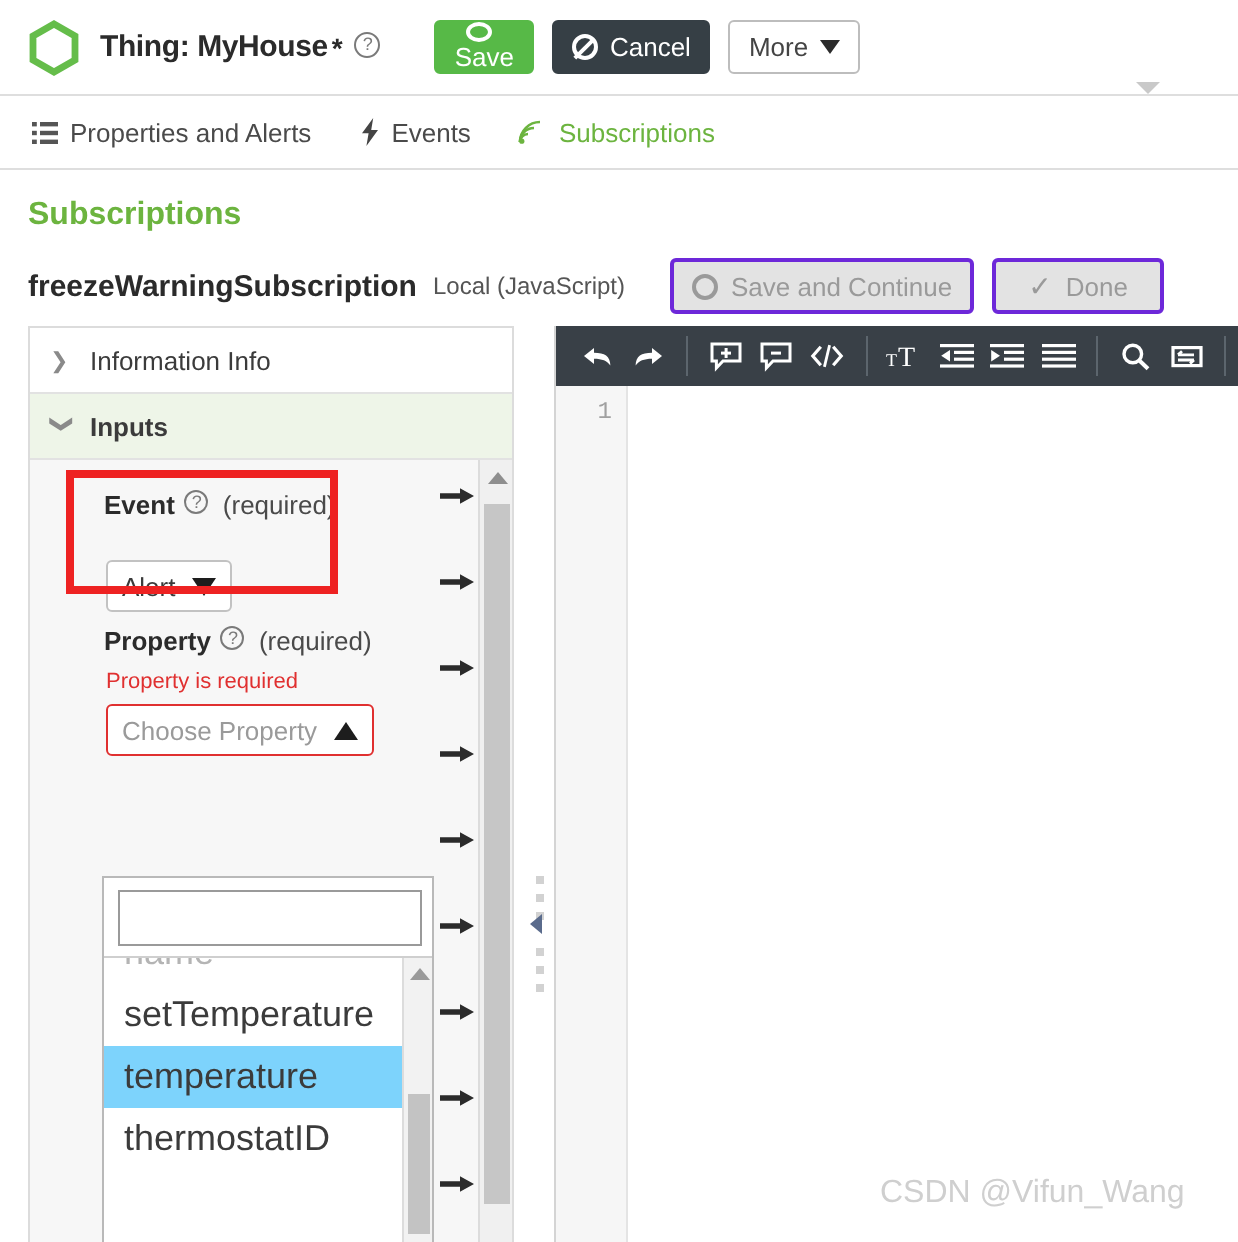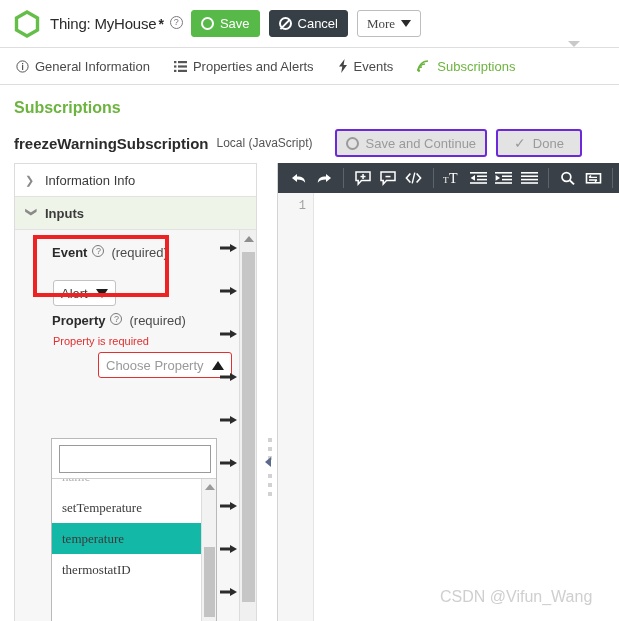--- a/index.html
+++ b/index.html
@@ -15,21 +15,21 @@
   #app { position: relative; width: 619px; height: 621px; overflow: hidden; }
 
   
   .topbar {
     position: absolute; left: 0; top: 0; width: 619px; height: 47px;
     background: #ffffff;
     display: flex; align-items: center; padding-left: 12px;
   }
   .logo-hex { width: 30px; height: 30px; flex: 0 0 30px; }
   .thing-title {
-    font-size: 15px; font-weight: normal; color: #2b2b2b;
+    font-size: 15px; font-weight: bold; color: #2b2b2b;
     margin-left: 8px; white-space: nowrap; letter-spacing: -0.2px;
   }
   .dirty-star { font-weight: bold; color: #2b2b2b; margin-left: 2px; font-size: 14px; }
   .help-circle {
     display: inline-block; width: 13px; height: 13px; border-radius: 50%;
     border: 1px solid #7a7a7a; color: #7a7a7a; font-size: 9px;
     line-height: 11px; text-align: center; margin-left: 6px;
     position: relative; top: -1px;
   }
   .btn {
@@ -38,23 +38,23 @@
     white-space: nowrap; user-select: none;
   }
   .btn-outline { border: 1px solid #bdbdbd; background: #ffffff; color: #444444; }
   .btn-todo { margin-left: 14px; }
   .todo-count { color: #e08a1e; margin-left: 3px; }
   .caret-dn {
     display: inline-block; width: 0; height: 0; margin-left: 6px;
     border-left: 5px solid transparent; border-right: 5px solid transparent;
     border-top: 7px solid #2b2b2b;
   }
-  .btn-save { background: #57b947; color: #ffffff; border: 1px solid #57b947; margin-left: 8px; }
+  .btn-save { background: #57b947; color: #ffffff; border: 1px solid #57b947; margin-left: 27px; flex-direction: column; }
   .btn-cancel { background: #363f45; color: #ffffff; border: 1px solid #363f45; margin-left: 9px; }
-  .btn-more { margin-left: 9px; font-family: Liberation Serif, serif; }
+  .btn-more { margin-left: 9px; }
   .ico-ring {
     display: inline-block; width: 13px; height: 13px; border-radius: 50%;
     border: 2px solid #ffffff; margin-right: 6px;
   }
   .ico-ban {
     display: inline-block; width: 13px; height: 13px; border-radius: 50%;
     border: 2px solid #ffffff; margin-right: 6px; position: relative;
   }
   .ico-ban::after {
     content: ""; position: absolute; left: 50%; top: -1px; width: 2px; height: 13px;
@@ -162,23 +162,23 @@
     width: 152px; height: 28px; margin: 6px 7px 5px 7px;
     border: 1px solid #9a9a9a; background: #ffffff; font-size: 13px;
     padding: 0 5px; outline: none; color: #333333;
   }
   .dd-list {
     position: relative; width: 164px; height: 190px; overflow: hidden;
     border-top: 1px solid #cfcfcf;
   }
   .dd-item {
     height: 31px; display: flex; align-items: center; padding-left: 10px;
-    font-size: 13px; color: #3b3b3b; cursor: pointer; background: #ffffff; font-family: Liberation Serif, serif;
-  }
-  .dd-item.sel { background: #14b8a6; }
+    font-size: 18px; color: #3b3b3b; cursor: pointer; background: #ffffff;
+  }
+  .dd-item.sel { background: #7dd3fc; }
   .dd-item.clipped { color: #b4b4b4; }
   .dd-scroll {
     position: absolute; right: 0; top: 0; width: 15px; height: 190px;
     background: #f2f2f2; border-left: 1px solid #dcdcdc;
   }
   .dd-thumb {
     position: absolute; left: 2px; top: 68px; width: 11px; height: 70px; background: #c3c3c3;
   }
   .dd-arrow-up, .dd-arrow-dn {
     position: absolute; left: 3px; width: 0; height: 0;
@@ -272,30 +272,20 @@
     </div>
 
     <div class="btn btn-outline btn-more">
       <span>More</span>
       <span class="caret-dn"></span>
     </div>
   </div>
 
   <div class="tabbar">
 
-    <div class="tab">
-      <span class="tab-ico">
-        <svg width="13" height="13" viewBox="0 0 13 13">
-          <circle cx="6.5" cy="6.5" r="5.6" fill="none" stroke="#555" stroke-width="1"></circle>
-          <rect x="6" y="5" width="1.2" height="5" fill="#555"></rect>
-          <rect x="6" y="3" width="1.2" height="1.3" fill="#555"></rect>
-        </svg>
-      </span>
-      <span>General Information</span>
-    </div>
 
     <div class="tab">
       <span class="tab-ico">
         <svg width="13" height="13" viewBox="0 0 13 13">
           <rect x="0" y="1" width="2.4" height="2.2" fill="#555"></rect>
           <rect x="4" y="1" width="9" height="2.2" fill="#555"></rect>
           <rect x="0" y="5.4" width="2.4" height="2.2" fill="#555"></rect>
           <rect x="4" y="5.4" width="9" height="2.2" fill="#555"></rect>
           <rect x="0" y="9.8" width="2.4" height="2.2" fill="#555"></rect>
           <rect x="4" y="9.8" width="9" height="2.2" fill="#555"></rect>
@@ -371,21 +361,21 @@
         <span class="caret-dn-sm"></span>
       </div>
 
       <div style="position:absolute;left:37px;top:83px;" class="field-label">
         <span>Property</span>
         <span class="help-circle-sm">?</span>
         <span class="req-txt">(required)</span>
       </div>
       <div class="err-text" style="position:absolute;left:38px;top:105px;">Property is required</div>
 
-      <div class="select-box error" style="position:absolute;left:38px;top:122px;margin-left:45px;">
+      <div class="select-box error" style="position:absolute;left:38px;top:122px;">
         <span>Choose Property</span>
         <span class="caret-up-sm"></span>
       </div>
 
       <div class="dropdown">
         <input class="dd-search" type="text" value="" style="">
         <div class="dd-list">
           <div class="dd-item clipped" style="margin-top:-18px;">
             <span>name</span>
           </div>

